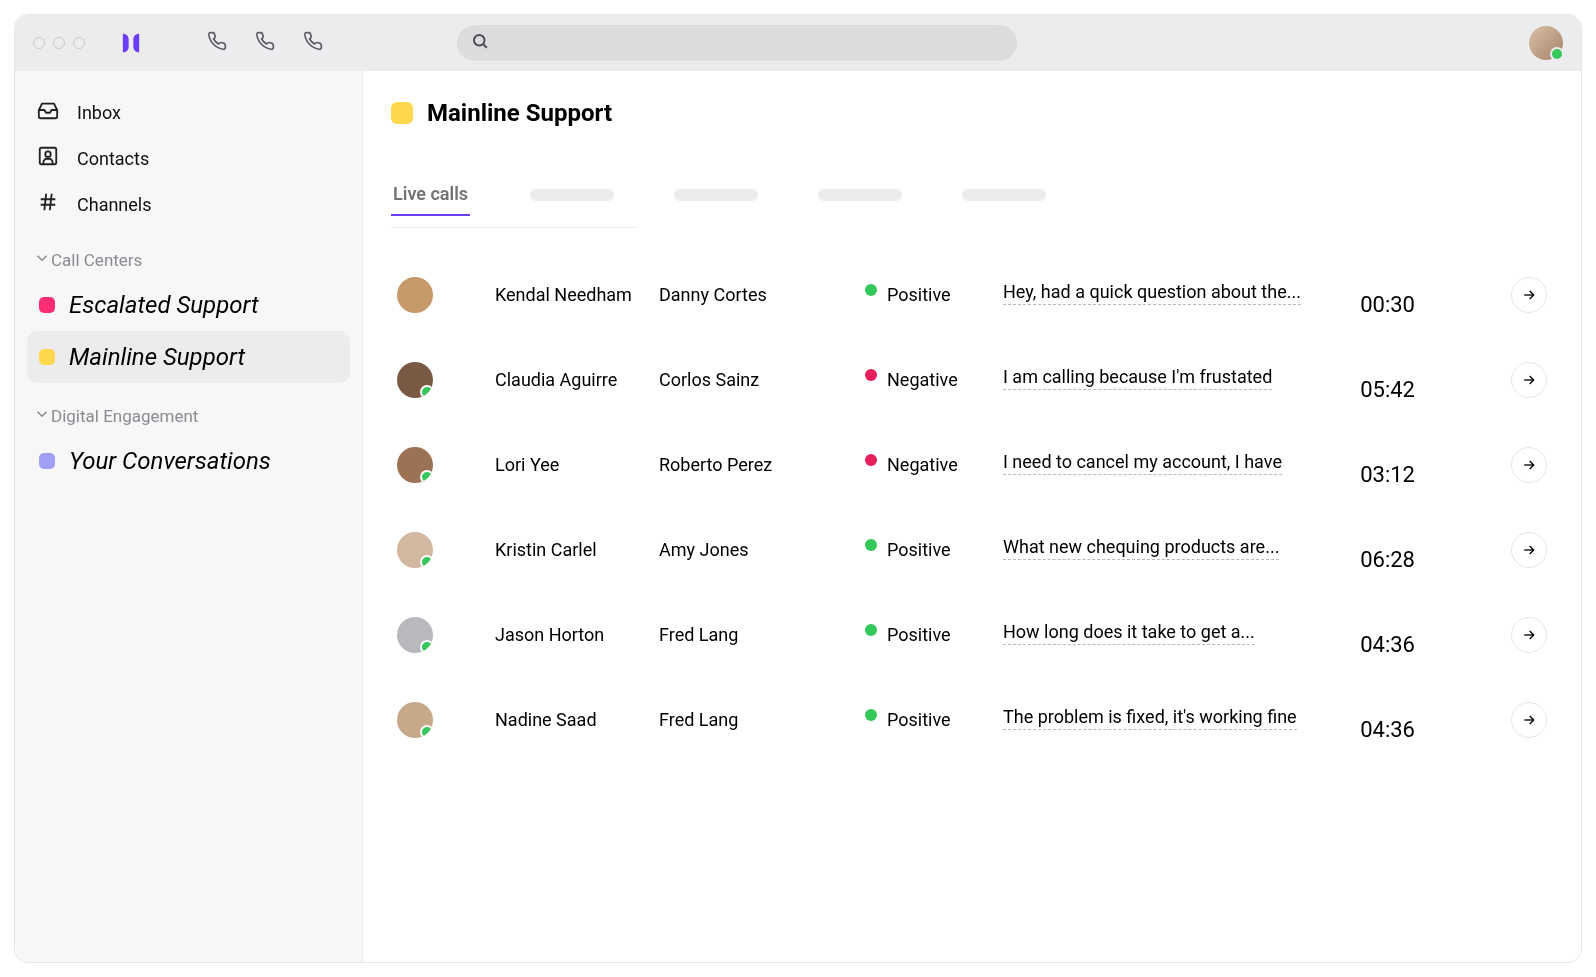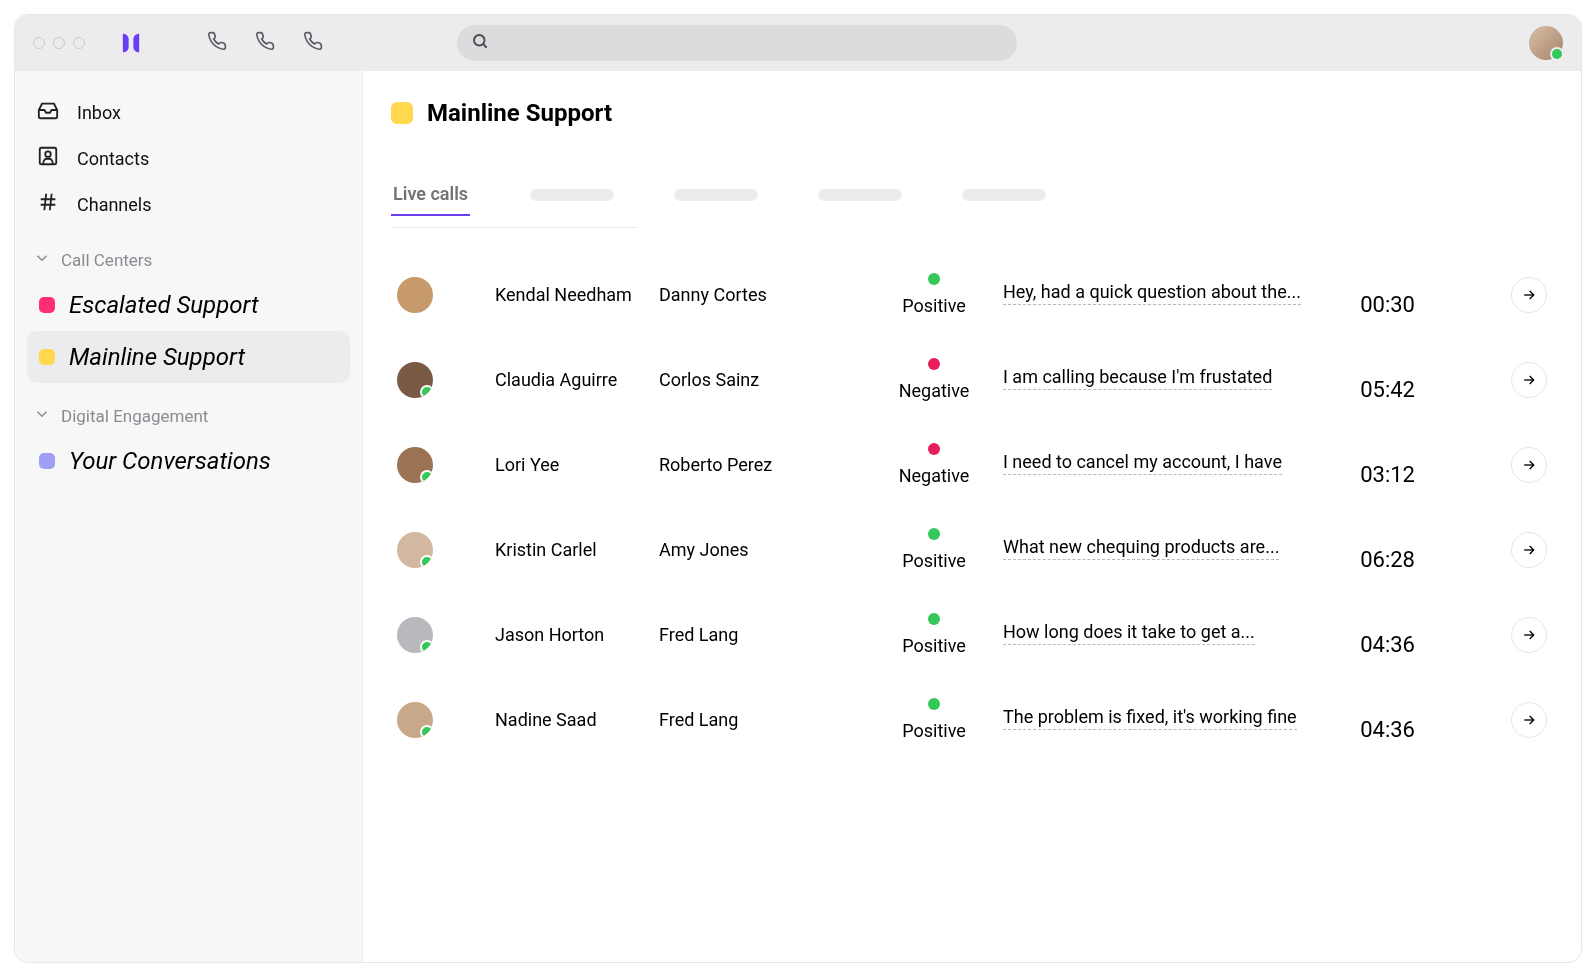--- a/index.html
+++ b/index.html
@@ -80,21 +80,21 @@
   .nav-item {
     display:flex; align-items:center; gap:18px;
     padding: 10px 10px;
     font-size:18px;
     color:#111;
     border-radius:10px;
     cursor:pointer;
   }
   .nav-item svg { width:22px; height:22px; color:#222; }
   .section-header{
-    display:flex; align-items:center; gap:10px;
+    display:flex; align-items:center; 
     padding: 22px 10px 8px 6px;
     color:#8b8b92; font-size:17px;
     cursor:pointer;
   }
   .section-header svg{ width:18px; height:18px; }
   .cc-item {
     display:flex; align-items:center; gap:14px;
     padding: 12px 12px;
     font-size:24px;
     border-radius:10px;
@@ -136,21 +136,21 @@
     height:1px; background:#ececee; width:246px;
     margin-bottom: 24px;
   }
   .list { margin-top: 20px; }
   .row {
     display:flex; align-items:center;
     padding: 20px 6px;
   }
   .col-agent { width: 262px; display:flex; align-items:center; gap:14px; }
   .col-customer { width: 206px; font-size:18px; }
-  .col-sent { width: 138px; display:flex; align-items:center; gap:10px; font-size:18px;flex-direction:column;}
+  .col-sent { width: 138px; display:flex; align-items:flex-start; gap:10px; font-size:18px;}
   .col-snippet { width: 322px; font-size:18px; }
   .col-snippet span { border-bottom:1px dashed #b8b8bd; padding-bottom:2px; white-space:nowrap; overflow:hidden; text-overflow:ellipsis; display:inline-block; max-width:100%; }
   .col-time { width: 100px; font-size:22px; text-align:right; padding-right:10px;margin-top:20px;}
   .row-spacer { flex:1; }
   .avatar {
     width:36px; height:36px; border-radius:50%;
     background: #cfcfd3;
     position:relative; flex-shrink:0;
     display:flex; align-items:center; justify-content:center;
     color:#fff; font-size:12px; overflow:hidden;

